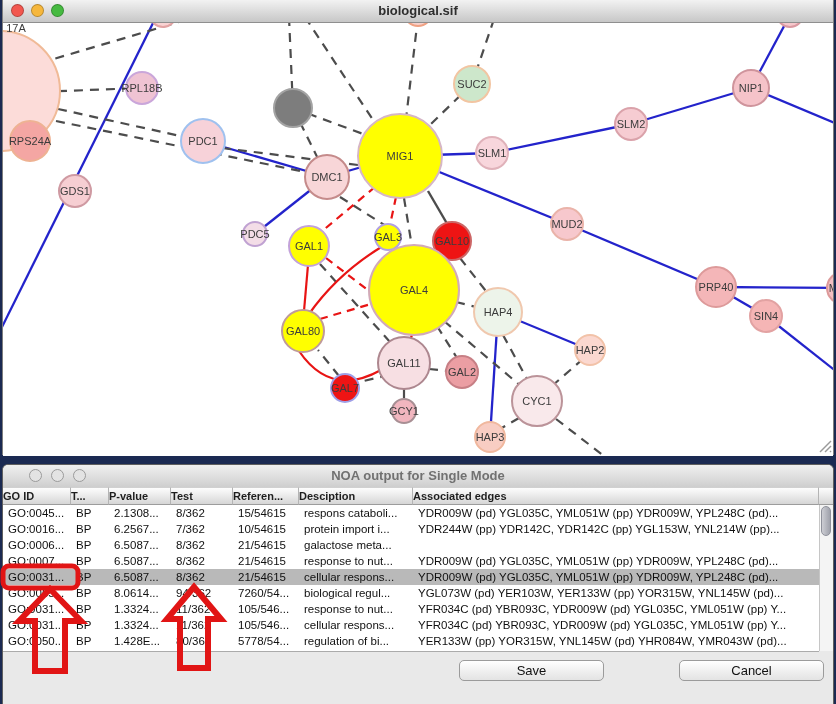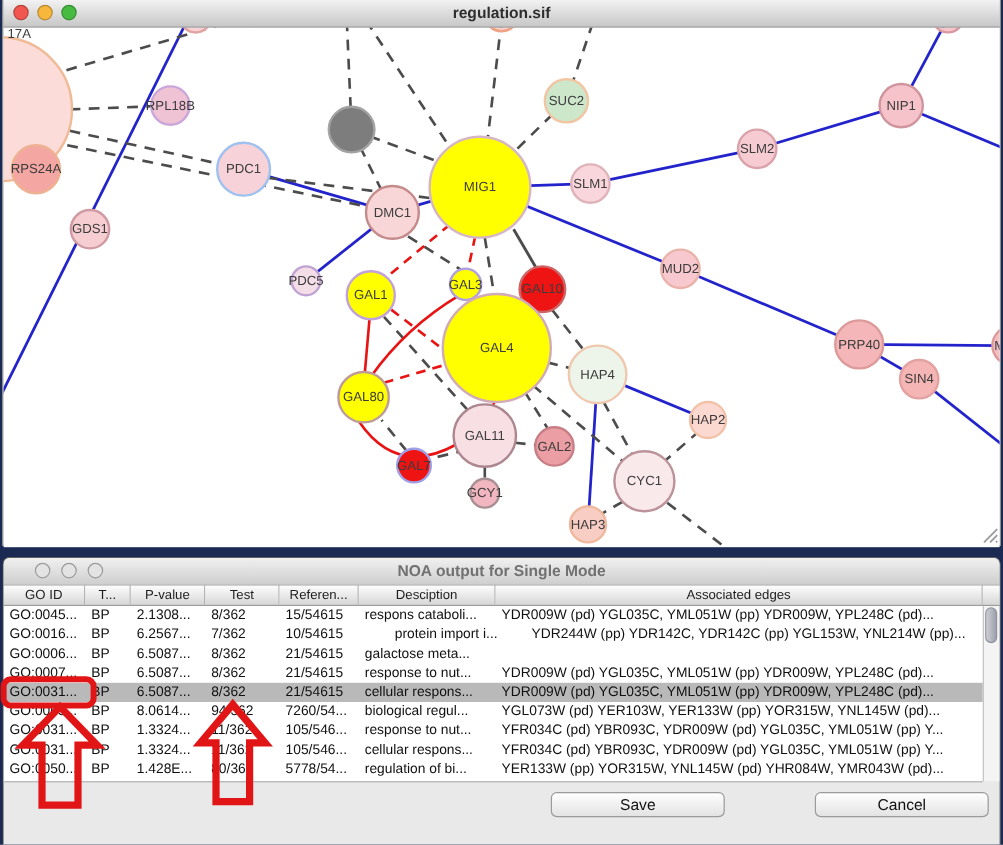--- a/index.html
+++ b/index.html
@@ -40,22 +40,22 @@
     left:2px;top:464px;width:832px;height:240px;background:#e9e9e9;
     border:1px solid #5f5f5f;border-bottom:none;border-radius:6px 6px 0 0;overflow:hidden;
   }
   #noa-win .light.hollow{top:4px;}
   #noa-win .light.close{left:26px;} #noa-win .light.min{left:48px;} #noa-win .light.zoom{left:70px;}
   #table-header{position:absolute;left:0;top:22px;height:18px;display:flex;width:830px;}
   .hcell{
     box-sizing:border-box;height:18px;flex:0 0 auto;
     background:linear-gradient(#fdfdfd,#e2e2e2 70%,#d6d6d6);
     border-right:1px solid #b4b4b4;border-bottom:1px solid #9c9c9c;border-top:1px solid #d0d0d0;
-    font-size:11px;line-height:16px;text-align:center;color:#1e1e1e;
-    overflow:hidden;white-space:nowrap;
+    font-size:11px;line-height:16px;color:#1e1e1e;
+    overflow:hidden;white-space:nowrap;font-weight:bold;
   }
   #table-body{
     position:absolute;left:0;top:40px;width:816px;height:146px;background:#fff;
     border-bottom:1px solid #ababab;
   }
   .trow{display:flex;height:16px;}
   .trow.selected{background:#b9b9b9;}
   .tcell{
     box-sizing:border-box;flex:0 0 auto;height:16px;padding-left:5px;
     font-size:11.5px;line-height:16px;color:#101010;
@@ -82,21 +82,21 @@
   .anno{fill:none;stroke-linejoin:miter;}
 </style>
 </head>
 <body>
 
 <div class="window" id="graph-win">
   <div class="titlebar">
     <span class="light close" style="background: rgb(242, 87, 79); border: 1px solid rgba(0, 0, 0, 0.25);"></span>
     <span class="light min" style="background: rgb(246, 183, 60); border: 1px solid rgba(0, 0, 0, 0.25);"></span>
     <span class="light zoom" style="background: rgb(70, 186, 65); border: 1px solid rgba(0, 0, 0, 0.25);"></span>
-    <span>regulation.sif</span>
+    <span>biological.sif</span>
   </div>
   <svg id="graph-canvas" viewBox="3 22 830 433">
       <line x1="155" y1="18" x2="0" y2="330" class="edge blue"></line>
       <line x1="203" y1="140" x2="327" y2="176" class="edge blue"></line>
       <line x1="327" y1="176" x2="400" y2="155" class="edge blue"></line>
       <line x1="327" y1="176" x2="255" y2="233" class="edge blue"></line>
       <line x1="400" y1="155" x2="492" y2="152" class="edge blue"></line>
       <line x1="492" y1="152" x2="631" y2="123" class="edge blue"></line>
       <line x1="631" y1="123" x2="751" y2="87" class="edge blue"></line>
       <line x1="751" y1="87" x2="790" y2="14" class="edge blue"></line>
@@ -241,21 +241,21 @@
         <span class="tcell" style="width: 66px;">15/54615</span>
         <span class="tcell" style="width: 114px;">respons cataboli...</span>
         <span class="tcell" style="width: 406px;">YDR009W (pd) YGL035C, YML051W (pp) YDR009W, YPL248C (pd)...</span>
       </div>
       <div class="trow">
         <span class="tcell" style="width: 68px;">GO:0016...</span>
         <span class="tcell" style="width: 38px;">BP</span>
         <span class="tcell" style="width: 62px;">6.2567...</span>
         <span class="tcell" style="width: 62px;">7/362</span>
         <span class="tcell" style="width: 66px;">10/54615</span>
-        <span class="tcell" style="width: 114px; margin-left: 25px;">protein import i...</span>
+        <span class="tcell" style="width: 114px;">protein import i...</span>
         <span class="tcell" style="width: 406px;">YDR244W (pp) YDR142C, YDR142C (pp) YGL153W, YNL214W (pp)...</span>
       </div>
       <div class="trow">
         <span class="tcell" style="width: 68px;">GO:0006...</span>
         <span class="tcell" style="width: 38px;">BP</span>
         <span class="tcell" style="width: 62px;">6.5087...</span>
         <span class="tcell" style="width: 62px;">8/362</span>
         <span class="tcell" style="width: 66px;">21/54615</span>
         <span class="tcell" style="width: 114px;">galactose meta...</span>
       </div>

